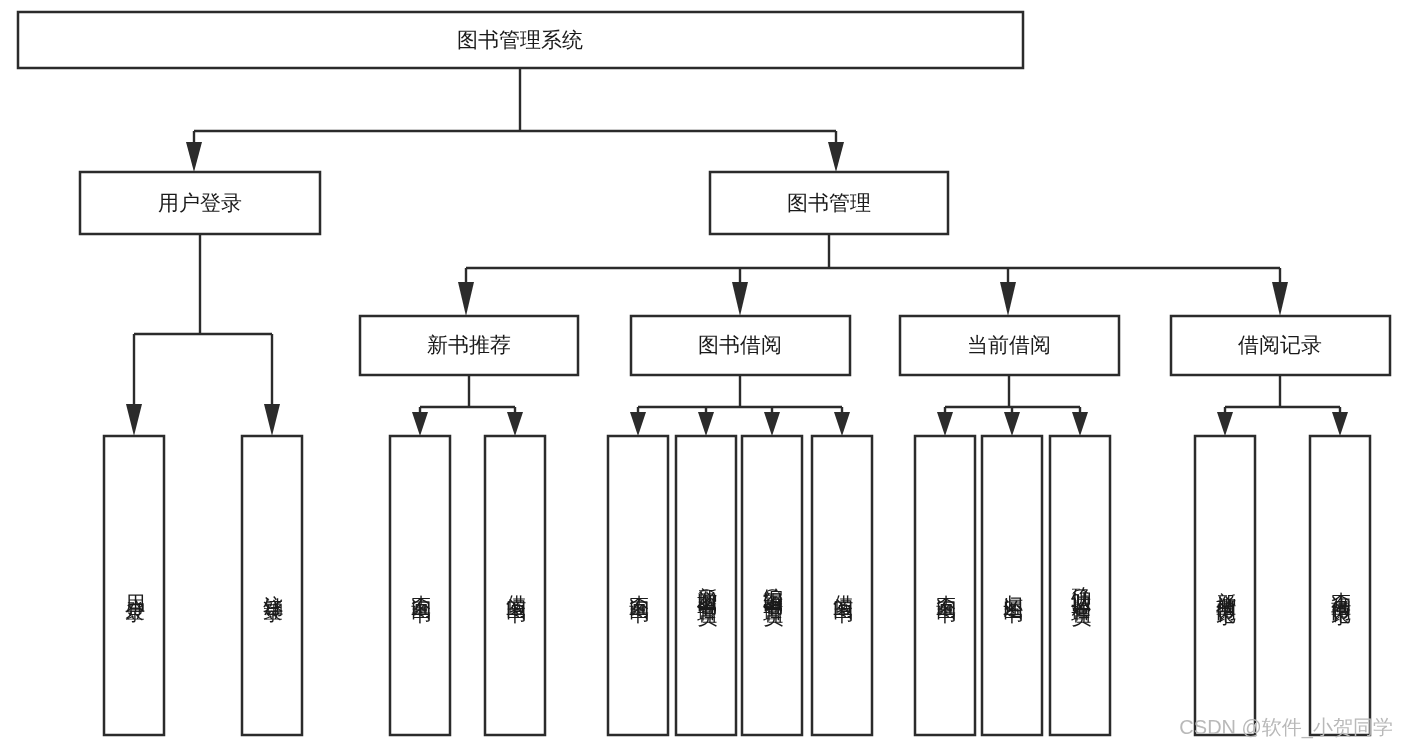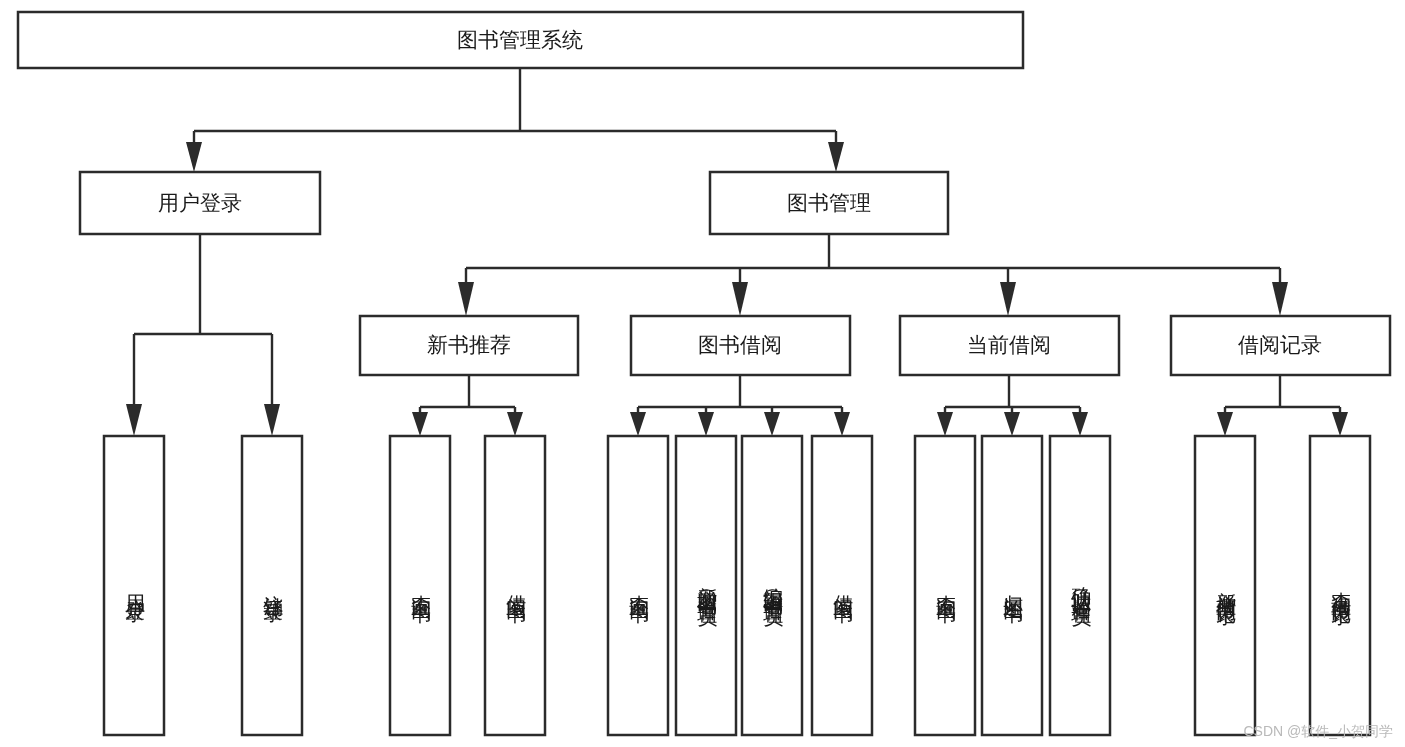--- a/index.html
+++ b/index.html
@@ -52,21 +52,21 @@
   }
   .arrow-head {
     fill: #2b2b2b;
     stroke: none;
   }
   .watermark {
     position: absolute;
     right: 12px;
     bottom: 6px;
     font-family: "Liberation Sans", "DejaVu Sans", sans-serif;
-    font-size: 14px;
+    font-size: 20px;
     color: #b9b9b9;
     white-space: nowrap;
     user-select: none;
   }
 </style>
 </head>
 <body>
 
 <div id="diagram-root">
   <svg class="diagram" viewBox="0 0 1405 747" xmlns="http://www.w3.org/2000/svg">

